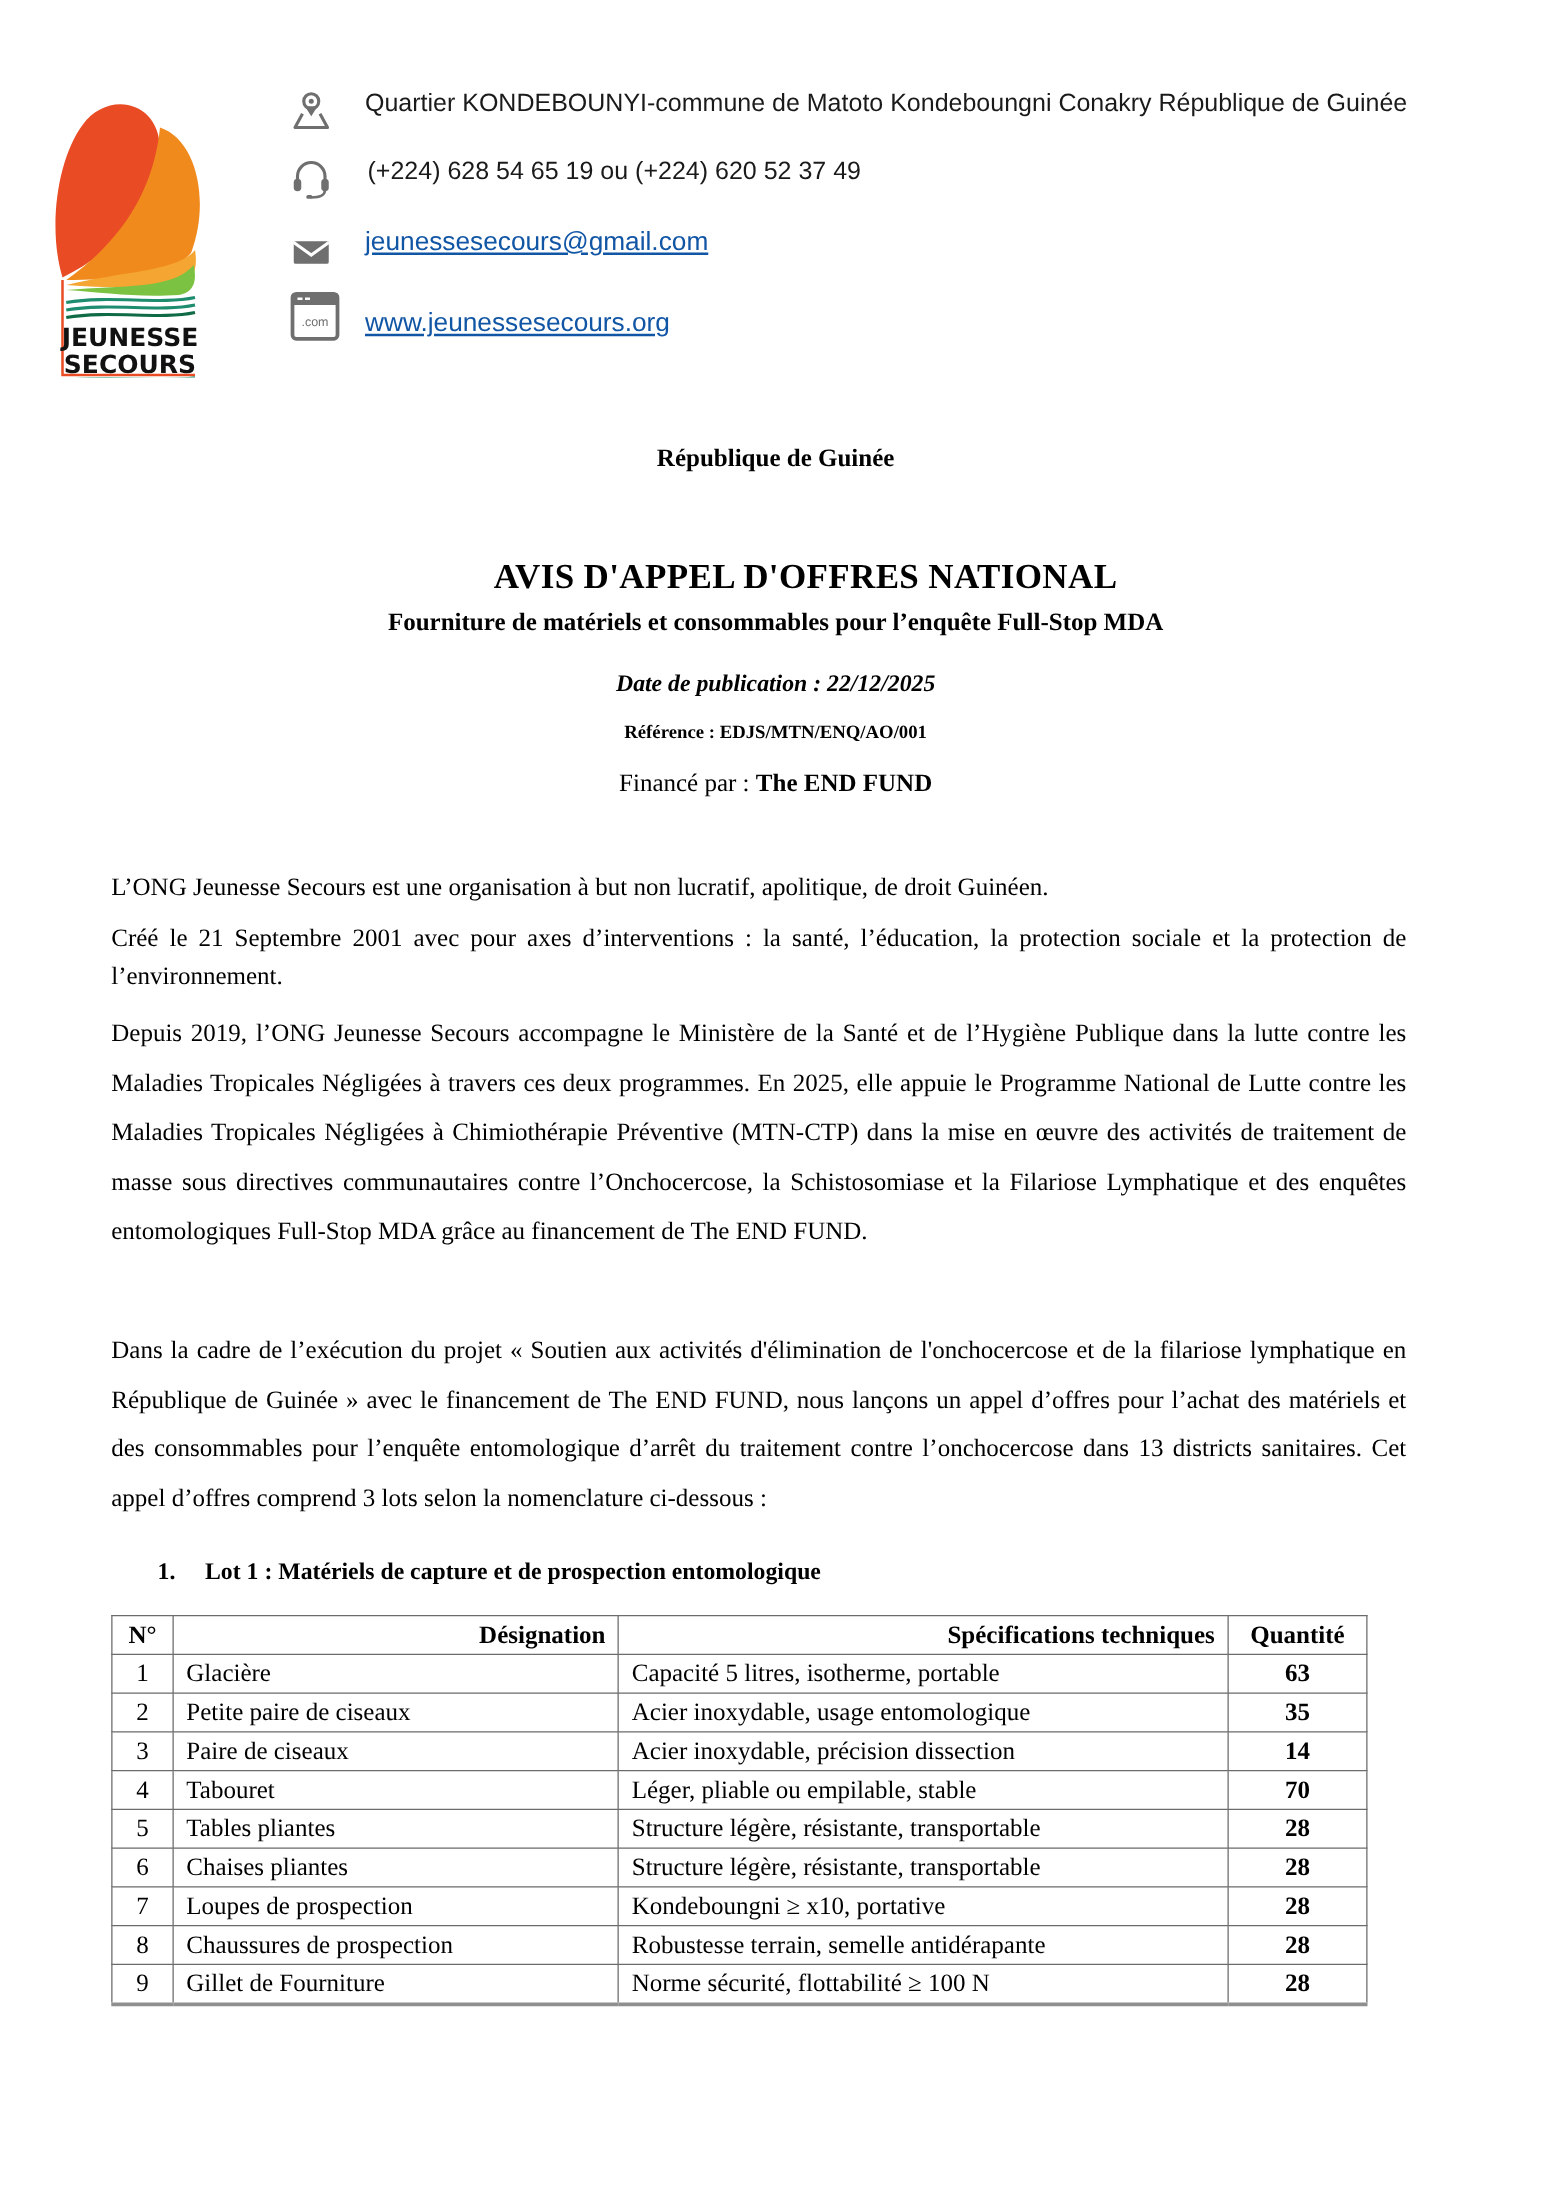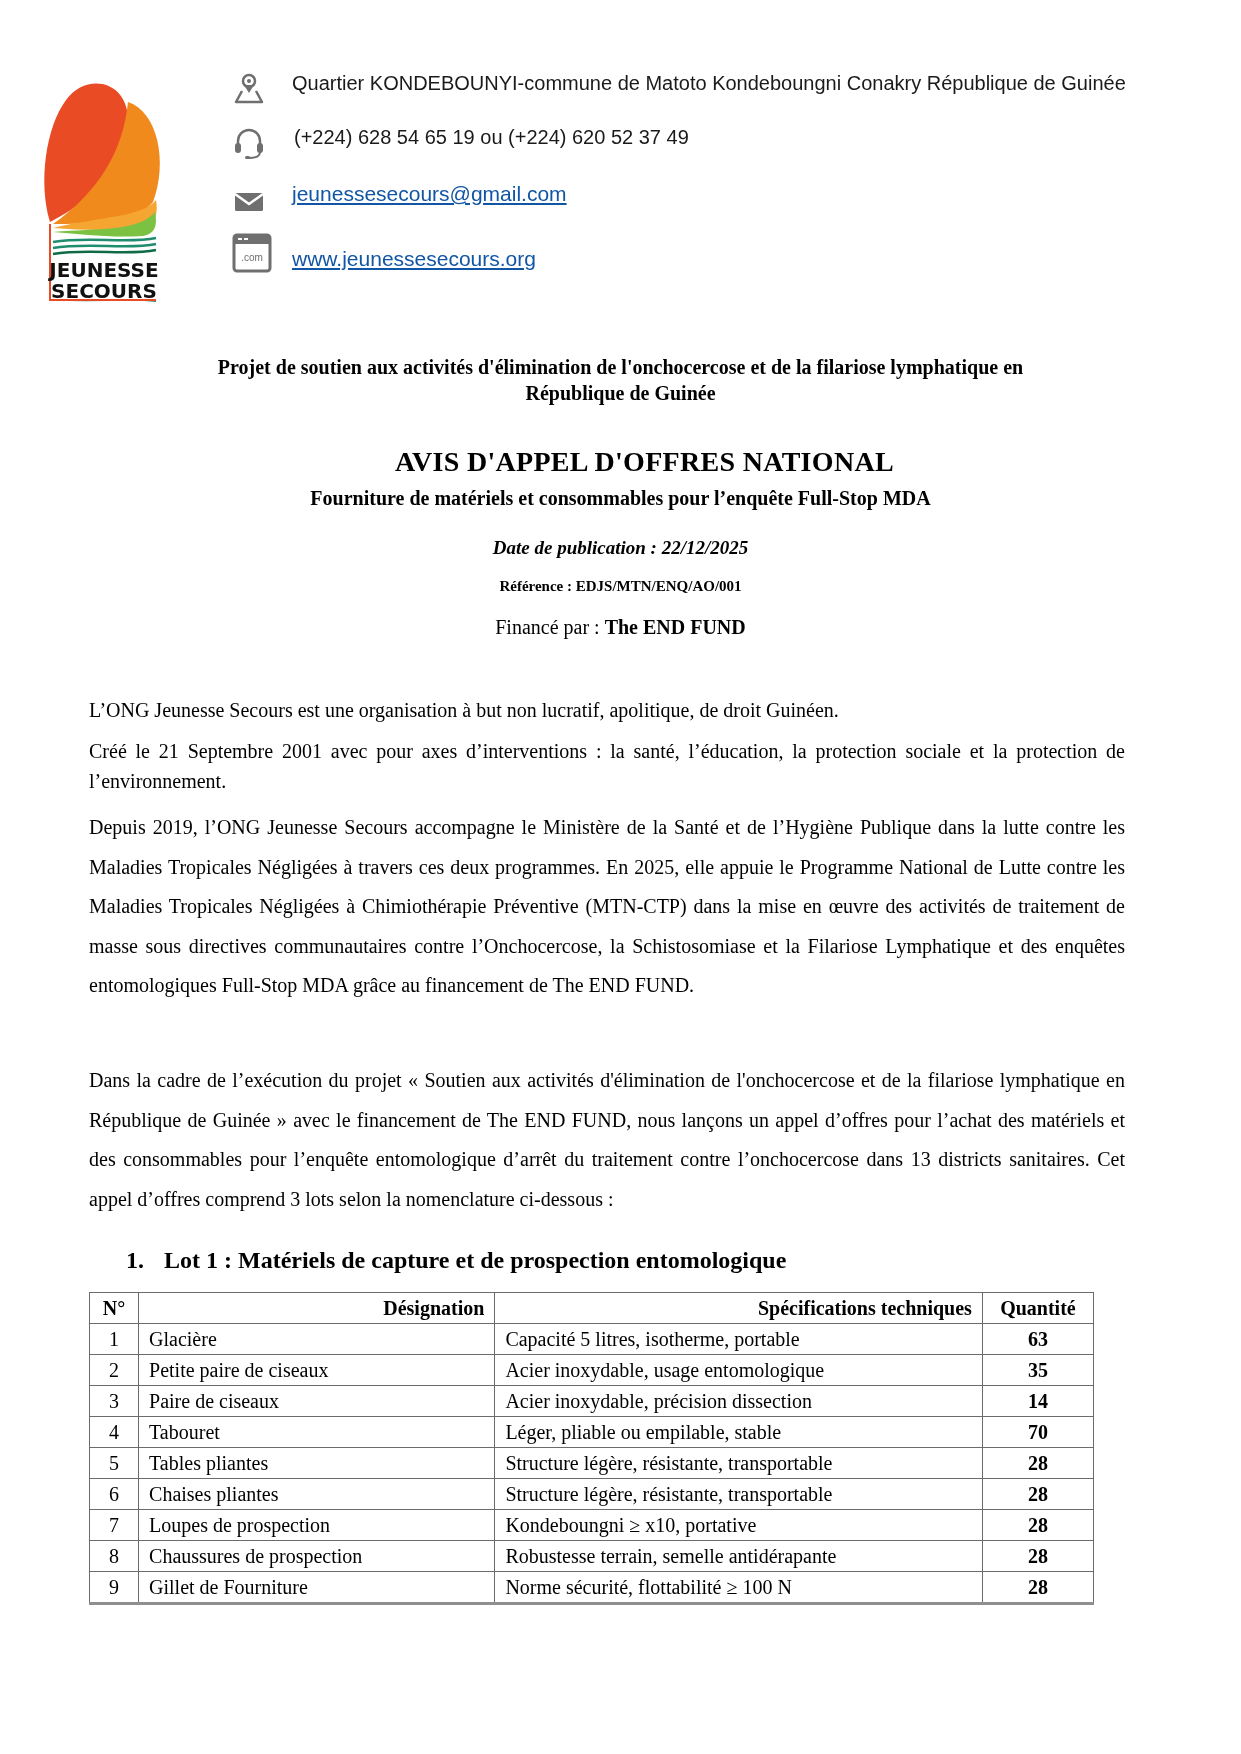--- a/index.html
+++ b/index.html
@@ -26,21 +26,21 @@
     .ref { top: 578px; font-size: 15px; font-weight: bold; }
     .fund { top: 616px; font-size: 20px; }
     .fund b { font-weight: bold; }
 
     .para { position: absolute; left: 89px; width: 1036px; font-size: 20px; text-align: justify; }
     .p1 { top: 696px; line-height: 28px; }
     .p2 { top: 736px; line-height: 30px; }
     .p3 { top: 808px; line-height: 39.5px; }
     .p4 { top: 1061px; line-height: 39.5px; }
 
-    .lot-heading { position: absolute; left: 126px; top: 1247px; font-size: 24px; font-weight: bold; }
+    .lot-heading { position: absolute; left: 126px; top: 1247px; font-size: 19px; font-weight: bold; }
     .lot-heading .num { display: inline-block; width: 38px; }
 
     table.items { position: absolute; left: 89px; top: 1292px; border-collapse: collapse;
       font-size: 20px; width: 1005px; }
     table.items td, table.items th { border: 1.5px solid #6b6b6b; padding: 0 10px; height: 30px;
       line-height: 29px; vertical-align: middle; }
     table.items th { font-weight: bold; text-align: right; }
     table.items th.c-no, table.items td.c-no { text-align: center; width: 28px; padding: 0 10px; }
     table.items th.c-qty, table.items td.c-qty { text-align: center; width: 90px; }
     table.items td.c-qty { font-weight: bold; }
@@ -99,21 +99,20 @@
     <rect x="2" y="2" width="36" height="36" rx="3" fill="none" stroke="#6f6f6f" stroke-width="3"></rect>
     <rect x="2" y="2" width="36" height="9" fill="#6f6f6f"></rect>
     <rect x="6" y="5" width="4" height="2" fill="#fff"></rect>
     <rect x="12" y="5" width="4" height="2" fill="#fff"></rect>
     <text x="20" y="28" text-anchor="middle" font-family="Liberation Sans, sans-serif" font-size="10" fill="#6f6f6f">.com</text>
   </svg>
   <a class="txt link" style="top:14px" href="www.jeunessesecours.org">www.jeunessesecours.org</a>
 </div>
 
 <div class="center proj">
-  <div>Projet de soutien aux activités d'élimination de l'onchocercose et de la filariose lymphatique en</div>
   <div>République de Guinée</div>
 </div>
 
 <div class="center title">AVIS D'APPEL D'OFFRES NATIONAL</div>
 <div class="center subtitle">Fourniture de matériels et consommables pour l’enquête Full-Stop MDA</div>
 <div class="center date">Date de publication : 22/12/2025</div>
 <div class="center ref">Référence : EDJS/MTN/ENQ/AO/001</div>
 <div class="center fund"><span>Financé par : </span><b>The END FUND</b></div>
 
 <p class="para p1" style="margin:0">L’ONG Jeunesse Secours est une organisation à but non lucratif, apolitique, de droit Guinéen.</p>

